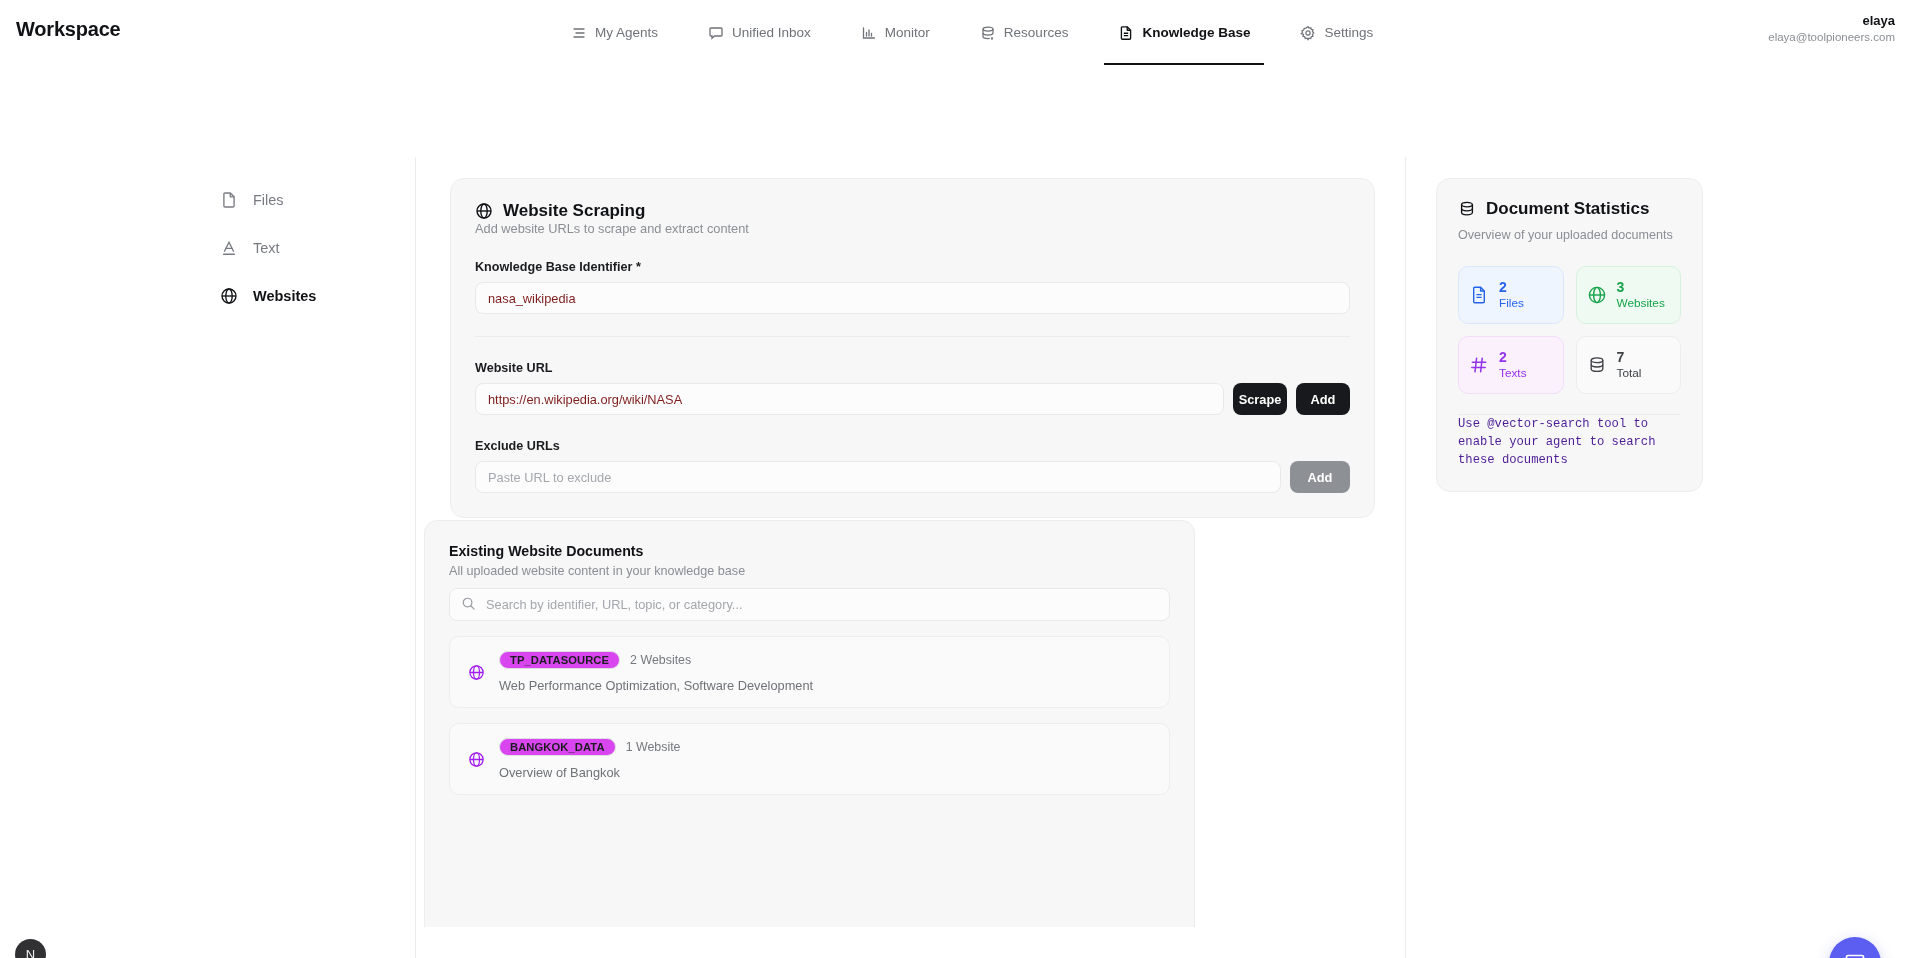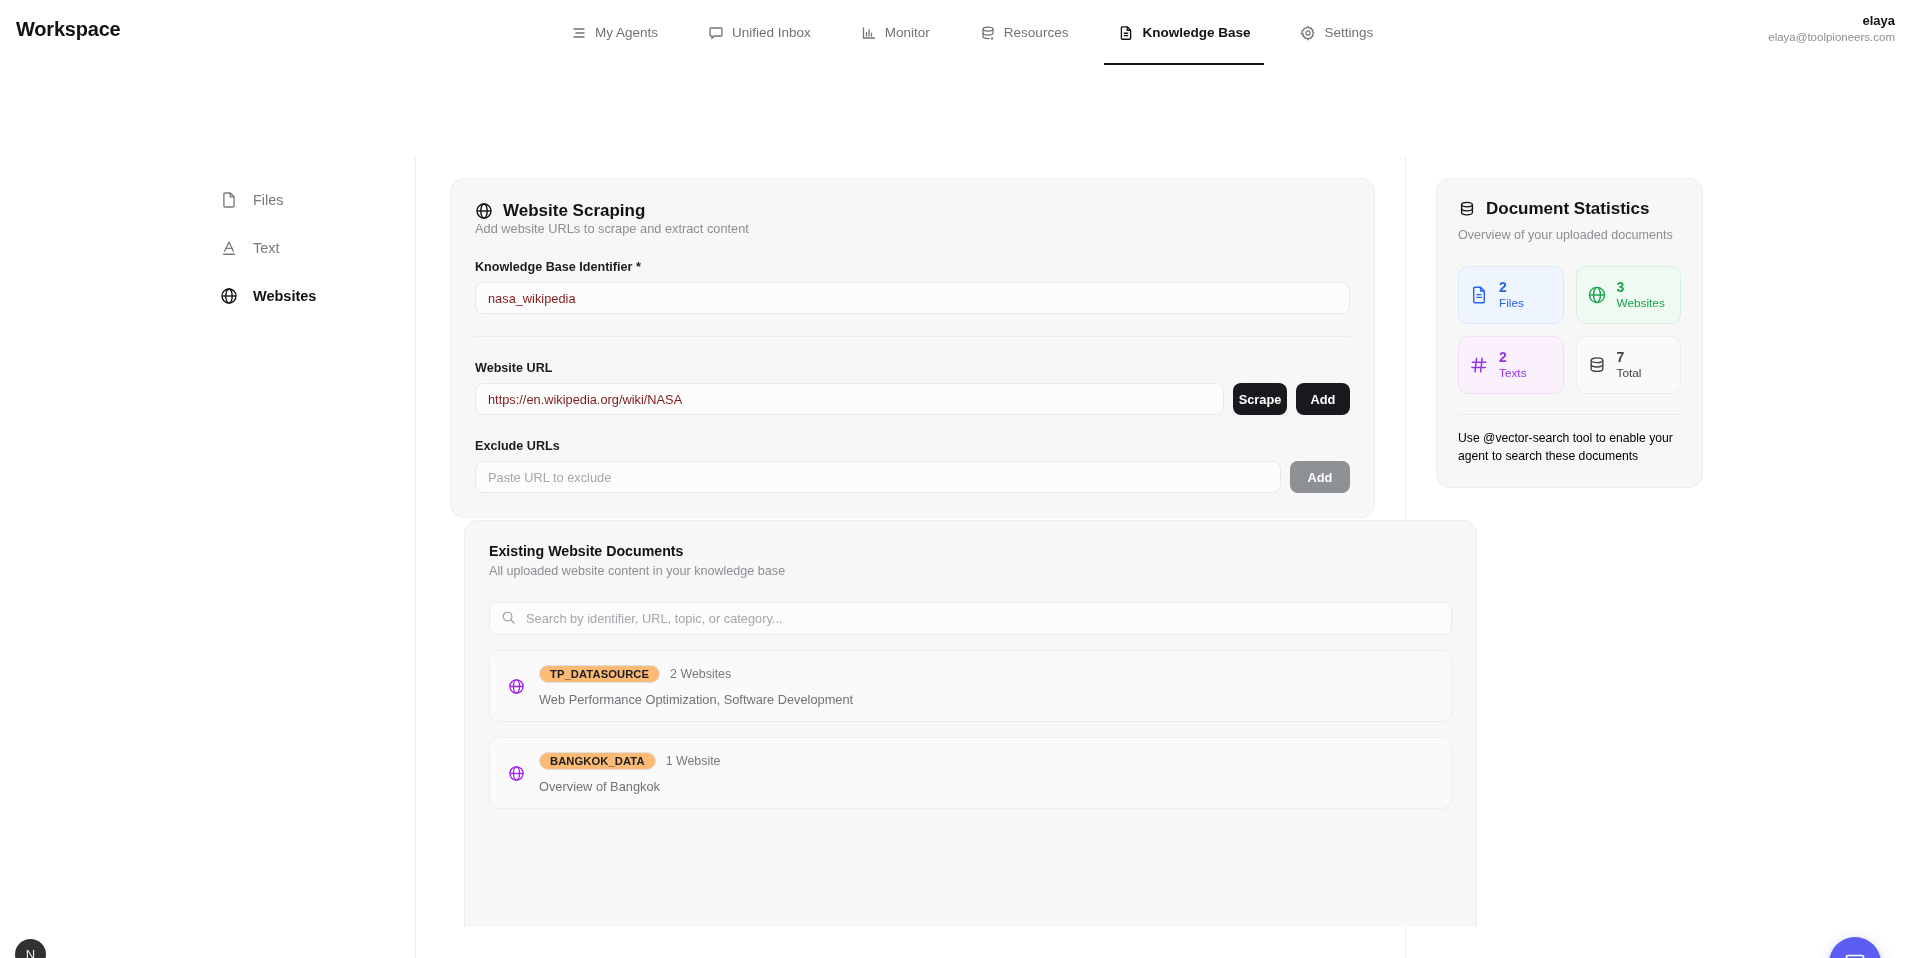--- a/index.html
+++ b/index.html
@@ -91,41 +91,41 @@
   .btn {
     height: 32px; min-width: 54px; padding: 0 8px; border-radius: 8px;
     border: none; font-size: 12.8px; font-weight: 600; color: #ffffff;
     background: #18191c; cursor: pointer; font-family: "Liberation Sans", sans-serif;
     display: flex; align-items: center; justify-content: center;
   }
   .btn.disabled { background: #8d9095; cursor: default; }
 
   
   .card-docs {
-    position: absolute; left: 464px; top: 455px; width: 1013px;
+    position: absolute; left: 424px; top: 455px; width: 771px;
     padding: 22px 24px 24px 24px; overflow: hidden; height: 407px;
     border-bottom: none; border-bottom-left-radius: 0; border-bottom-right-radius: 0;
   }
   .docs-title { font-size: 14.2px; font-weight: 700; color: #111215; }
   .docs-sub { font-size: 12.6px; color: #8b8e93; margin-top: 5px; }
 
-  .search-wrap { position: relative; margin-top: 24px; }
+  .search-wrap { position: relative; margin-top: 10px; }
   .search-wrap .inp { padding-left: 36px; height: 33px; background: #fcfcfc; }
   .search-ico { position: absolute; left: 12px; top: 8px; width: 15px; height: 15px; }
 
   .doc-row {
     margin-top: 15px; background: #fafafa; border: 1px solid #ededee;
     border-radius: 10px; padding: 14px 18px; display: flex; gap: 14px; align-items: flex-start;
   }
   .doc-ico { width: 17px; height: 17px; flex: 0 0 17px; margin-top: 13px; }
   .doc-main { flex: 1 1 auto; }
   .doc-head { display: flex; align-items: center; gap: 10px; }
   .chip {
     border: 1px solid #dfe0e2; border-radius: 999px; padding: 2px 10px;
-    font-size: 11.2px; font-weight: 700; color: #1b1c1f; background: #fdba74;
+    font-size: 11.2px; font-weight: 700; color: #1b1c1f; background: #d946ef;
     letter-spacing: 0.1px;
   }
   .doc-count { font-size: 12.4px; color: #75787d; }
   .doc-desc { font-size: 12.8px; color: #6f7277; margin-top: 9px; }
 
   
   .card-stats {
     position: absolute; left: 1436px; top: 113px; width: 267px;
     padding: 20px 21px 22px 21px;
   }
@@ -140,21 +140,21 @@
   .s-files { background: #eff5fe; border: 1px solid #dbe8fb; }
   .s-files .stat-num, .s-files .stat-lbl { color: #2563eb; }
   .s-web { background: #effaf2; border: 1px solid #d6f2de; }
   .s-web .stat-num, .s-web .stat-lbl { color: #16a34a; }
   .s-texts { background: #fbf1fd; border: 1px solid #f2ddf8; }
   .s-texts .stat-num, .s-texts .stat-lbl { color: #9333ea; }
   .s-total { background: #fafafa; border: 1px solid #ededee; }
   .s-total .stat-num, .s-total .stat-lbl { color: #3f4145; }
 
   .stats-hr { height: 1px; background: #ececec; margin: 20px 0 0 0; }
-  .stats-hint { font-size: 12.2px; color: #000000; margin-top: 14px; line-height: 18px; }
+  .stats-hint { font-size: 12.2px; color: #4c1d95; line-height: 18px; font-family: Liberation Mono, monospace; }
 
   
   .avatar {
     position: absolute; left: 15px; top: 874px; width: 31px; height: 31px;
     border-radius: 50%; background: #313134; color: #f1f1f1;
     font-size: 13px; display: flex; align-items: center; justify-content: center;
     cursor: pointer;
   }
   .fab {
     position: absolute; left: 1855px; top: 898px; width: 52px; height: 52px;

